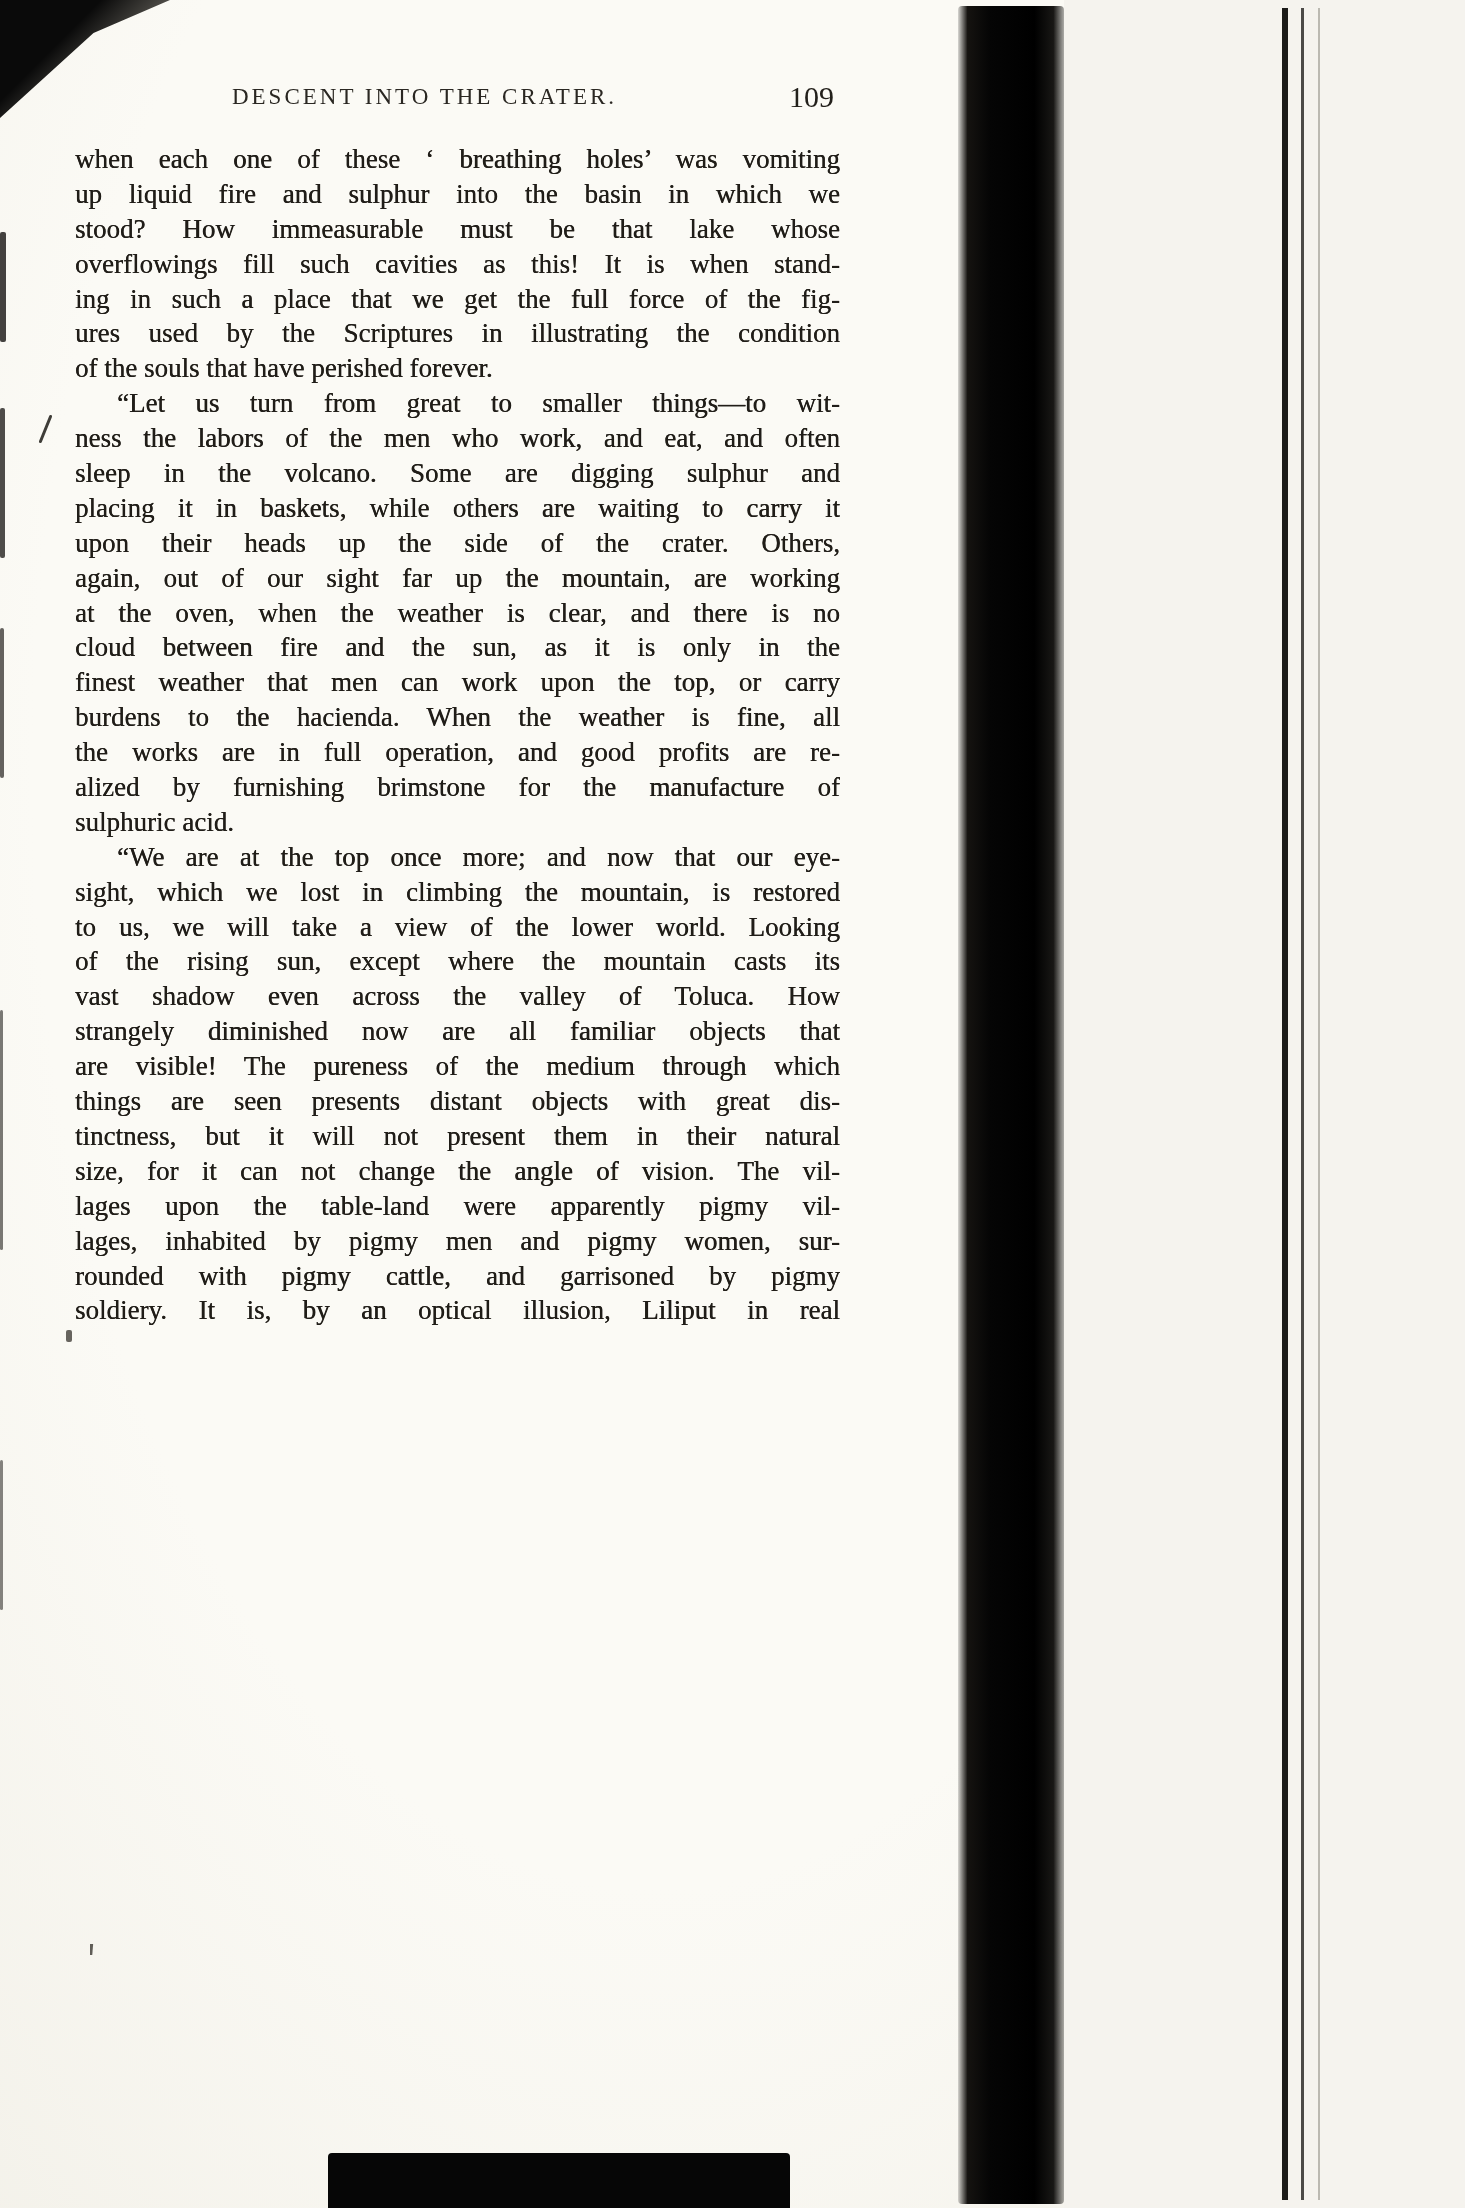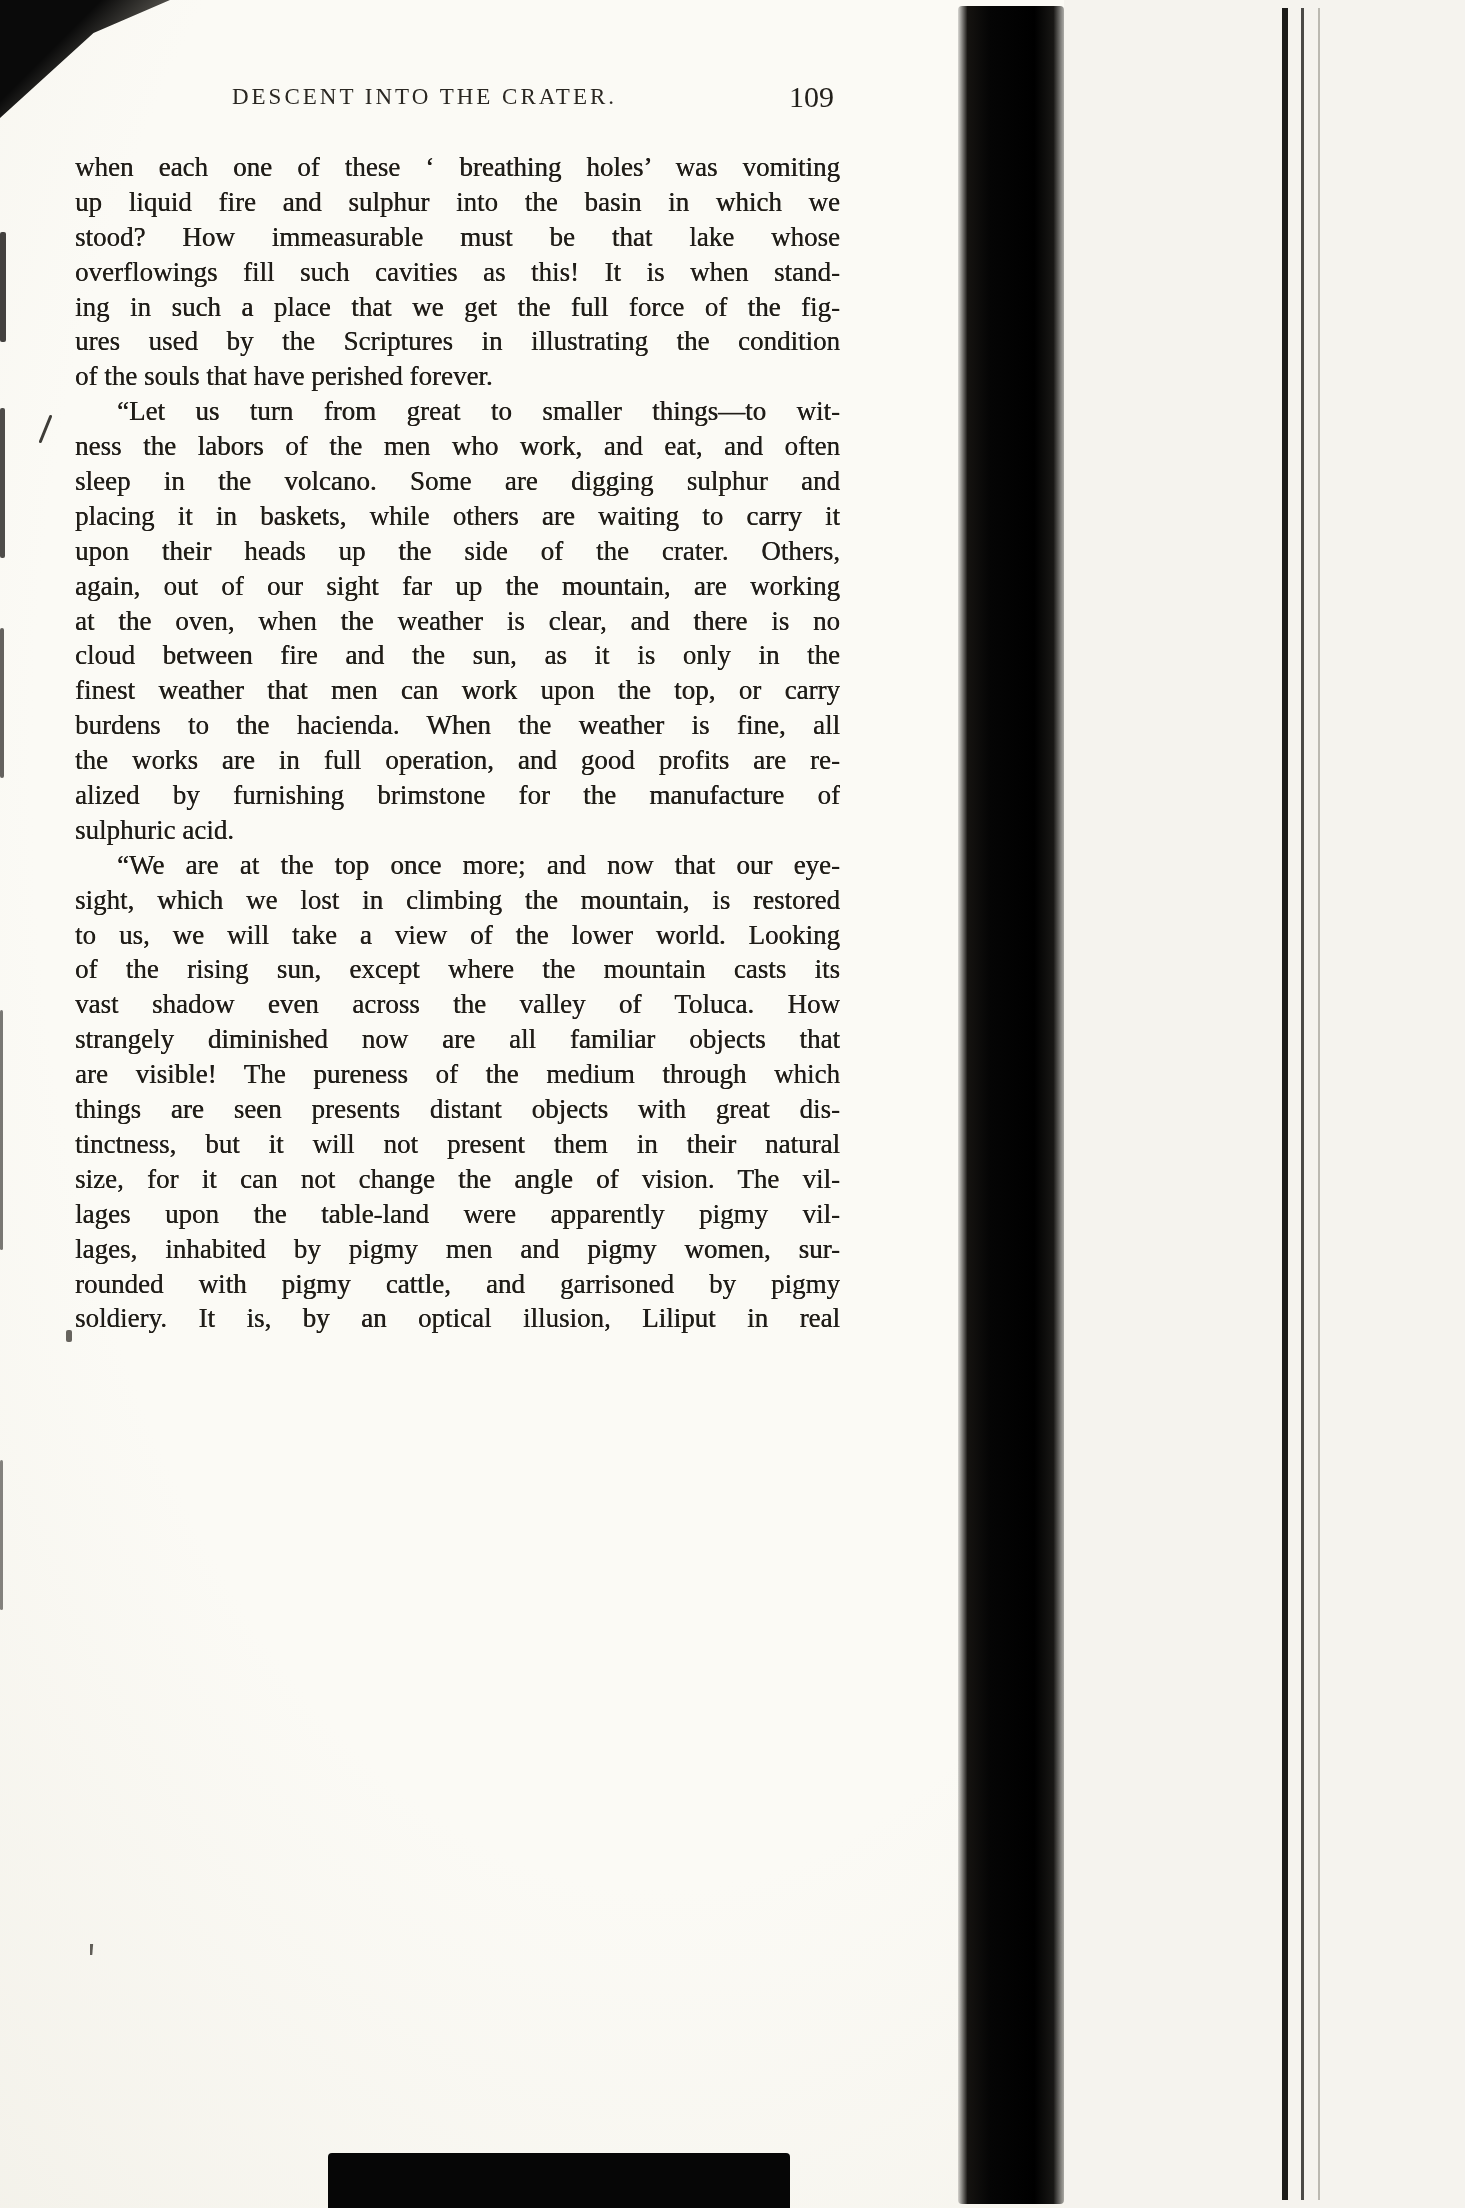--- a/index.html
+++ b/index.html
@@ -71,21 +71,21 @@
     font-size: 23px; letter-spacing: 3px; color: #2a2722;
     padding-right: 70px; 
   }
   .page-number {
     position: absolute; right: 6px; top: -4px;
     font-size: 30px; color: #23201b; margin-left: 48px;
   }
 
   
   .text-block {
-    position: absolute; left: 75px; top: 142px; width: 765px; margin-top: 8px;
+    position: absolute; left: 75px; top: 142px; width: 765px;
   }
   .line {
     font-size: 27px;
     line-height: 34.9px;
     height: 34.9px;
     white-space: normal;
     text-align: justify;
     text-align-last: justify;
     text-shadow: 0.35px 0 0 currentColor; 
     overflow: hidden;

